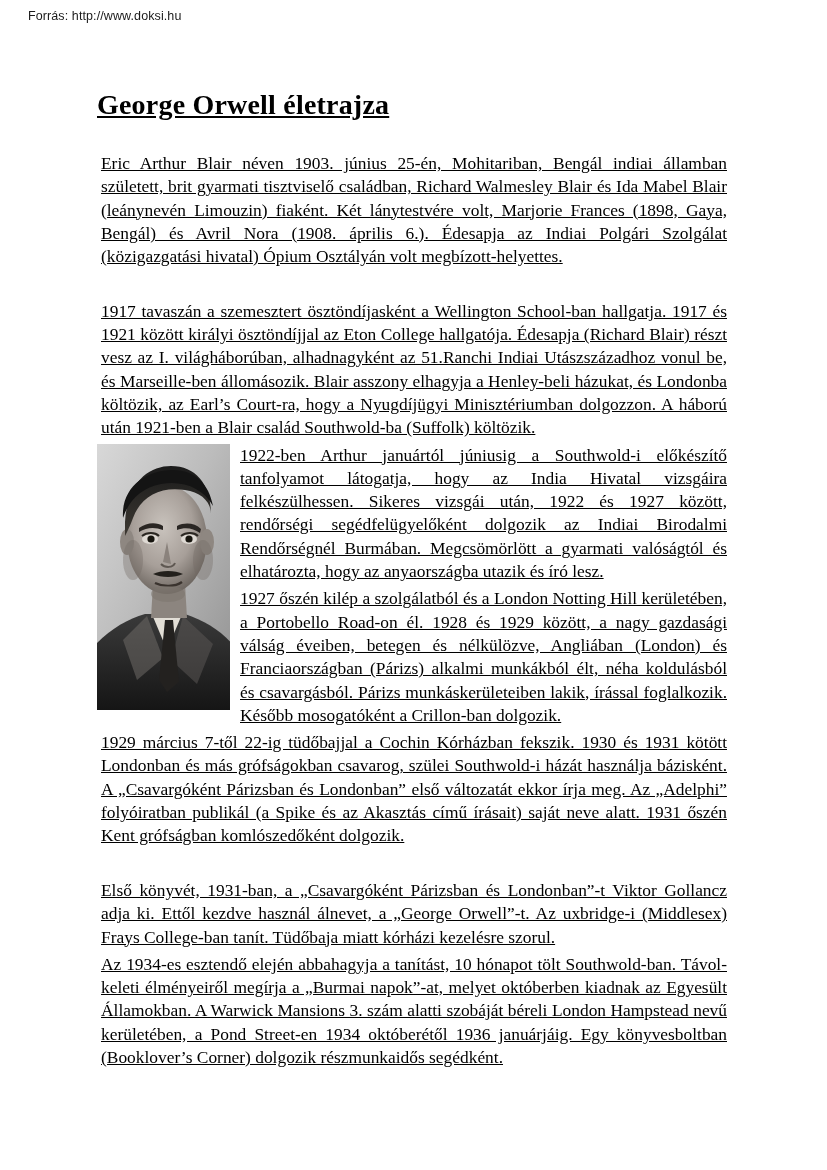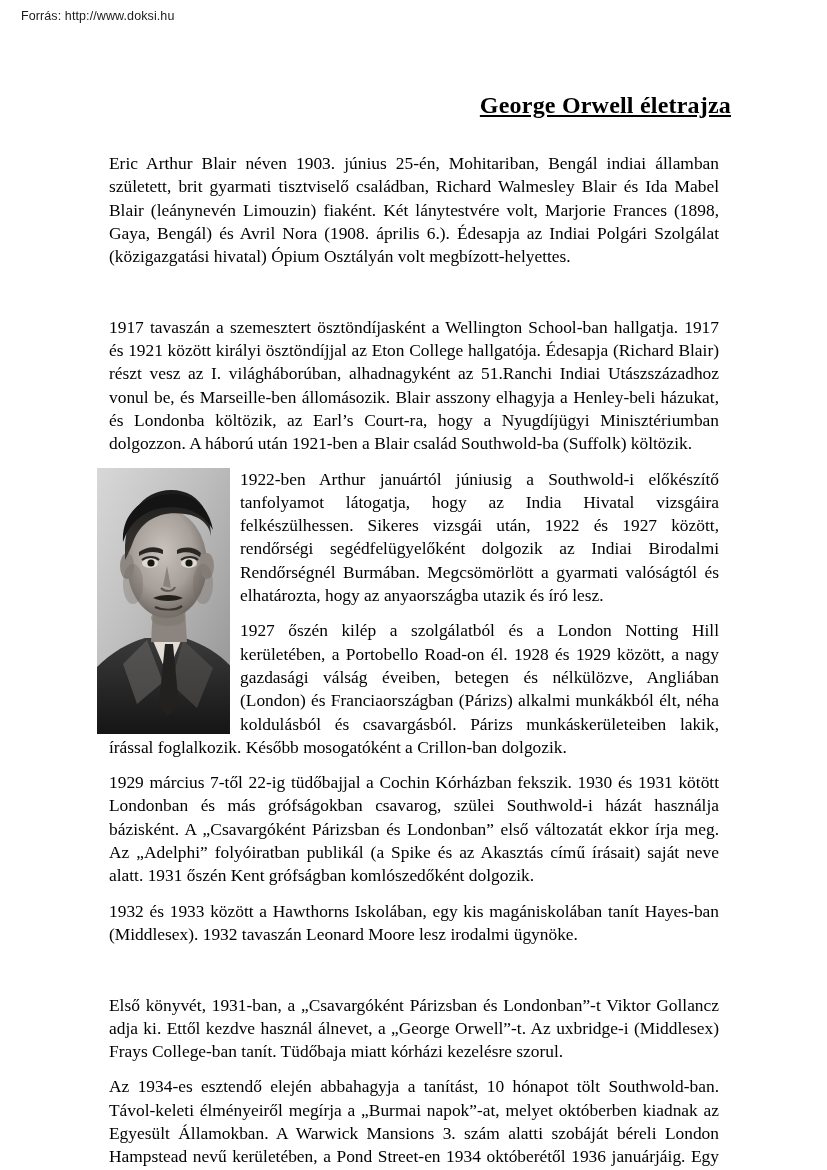--- a/index.html
+++ b/index.html
@@ -11,55 +11,56 @@
     position: relative;
     width: 827px;
     height: 1170px;
     background: #ffffff;
     overflow: hidden;
     box-sizing: border-box;
   }
   .header-source {
     position: absolute;
     top: 9px;
-    left: 21px;
+    left: 28px;
     font-family: "Liberation Sans", sans-serif;
     font-size: 12.5px;
     color: #1a1a1a;
     letter-spacing: 0.1px;
     white-space: nowrap;
   }
   .content {
     position: absolute;
     left: 97px;
     top: 92px;
     width: 634px;
     font-family: "Liberation Serif", serif;
     font-size: 17.4px;
     line-height: 23.3px;
     color: #000000;
     text-align: justify;
     text-justify: inter-word;
   }
   .doc-title {
-    text-align: right;
+    text-align: left;
     font-weight: bold;
-    font-size: 24px;
+    font-size: 28px;
     line-height: 26px;
     margin: 0 0 34px 0;
     letter-spacing: 0.2px;
   }
   .doc-title span {
     text-decoration: underline;
     text-underline-offset: 2px;
   }
   p.para {
-    margin: 12px;
+    margin: 4px;
     text-align: justify;
     text-justify: inter-word;
+    text-decoration: underline;
   }
   p.para:last-child {
     text-align: left;
   }
   .spacer {
     height: 23.3px;
   }
   .portrait {
     float: left;
     width: 133px;
@@ -168,21 +169,20 @@
     </div>
 
     <p class="para">1922-ben Arthur januártól júniusig a Southwold-i előkészítő tanfolyamot látogatja, hogy az India Hivatal vizsgáira felkészülhessen. Sikeres vizsgái után, 1922 és 1927 között, rendőrségi segédfelügyelőként dolgozik az Indiai Birodalmi Rendőrségnél Burmában. Megcsömörlött a gyarmati valóságtól és elhatározta, hogy az anyaországba utazik és író lesz.</p>
 
     <p class="para">1927 őszén kilép a szolgálatból és a London Notting Hill kerületében, a Portobello Road-on él. 1928 és 1929 között, a nagy gazdasági válság éveiben, betegen és nélkülözve, Angliában (London) és Franciaországban (Párizs) alkalmi munkákból élt, néha koldulásból és csavargásból. Párizs munkáskerületeiben lakik, írással foglalkozik. Később mosogatóként a Crillon-ban dolgozik.</p>
 
     <p class="para">1929 március 7-től 22-ig tüdőbajjal a Cochin Kórházban fekszik. 1930 és 1931 kötött Londonban és más grófságokban csavarog, szülei Southwold-i házát használja bázisként. A „Csavargóként Párizsban és Londonban” első változatát ekkor írja meg. Az „Adelphi” folyóiratban publikál (a Spike és az Akasztás című írásait) saját neve alatt. 1931 őszén Kent grófságban komlószedőként dolgozik.</p>
 
     <div class="clearfix"></div>
 
-    <p class="para">1932 és 1933 között a Hawthorns Iskolában, egy kis magániskolában tanít Hayes-ban (Middlesex). 1932 tavaszán Leonard Moore lesz irodalmi ügynöke.</p>
 
     <div class="spacer"></div>
 
     <p class="para">Első könyvét, 1931-ban, a „Csavargóként Párizsban és Londonban”-t Viktor Gollancz adja ki. Ettől kezdve használ álnevet, a „George Orwell”-t. Az uxbridge-i (Middlesex) Frays College-ban tanít. Tüdőbaja miatt kórházi kezelésre szorul.</p>
 
     <p class="para">Az 1934-es esztendő elején abbahagyja a tanítást, 10 hónapot tölt Southwold-ban. Távol-keleti élményeiről megírja a „Burmai napok”-at, melyet októberben kiadnak az Egyesült Államokban. A Warwick Mansions 3. szám alatti szobáját béreli London Hampstead nevű kerületében, a Pond Street-en 1934 októberétől 1936 januárjáig. Egy könyvesboltban (Booklover’s Corner) dolgozik részmunkaidős segédként.</p>
 
     <div class="spacer"></div>
 
   </div>

